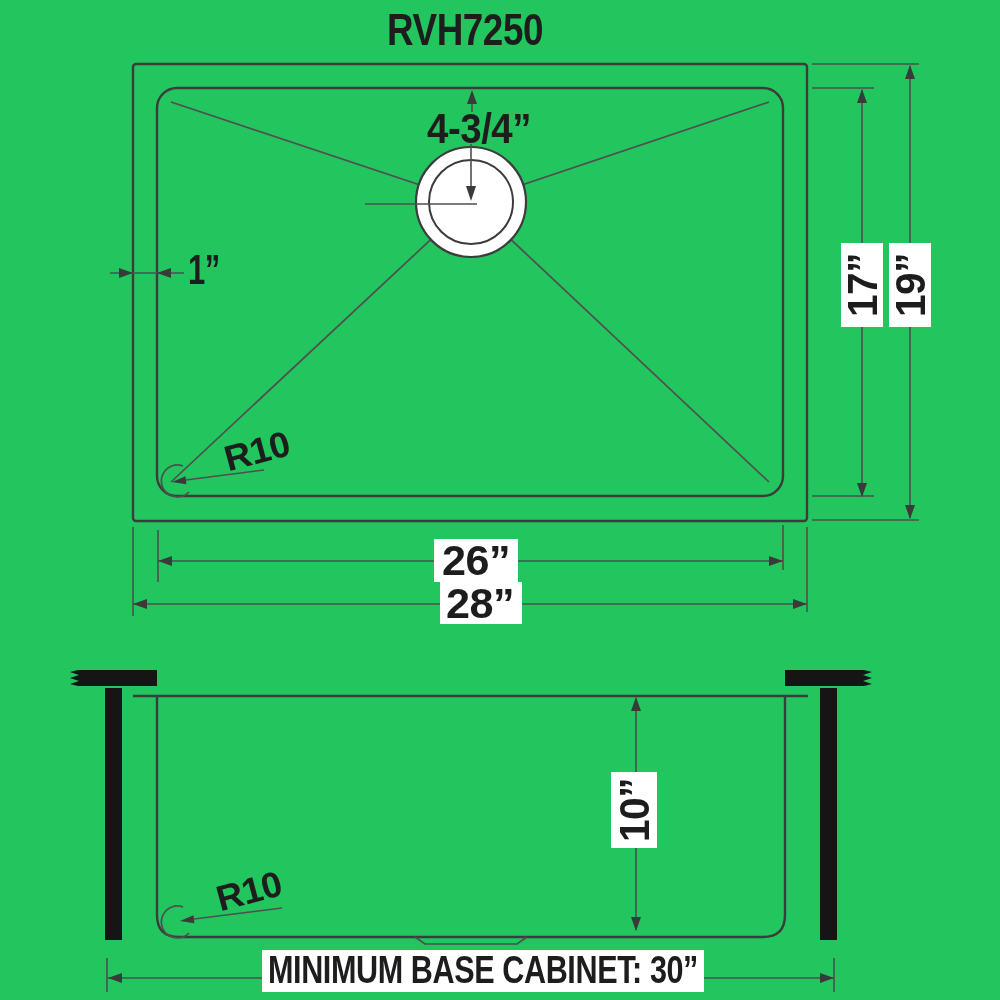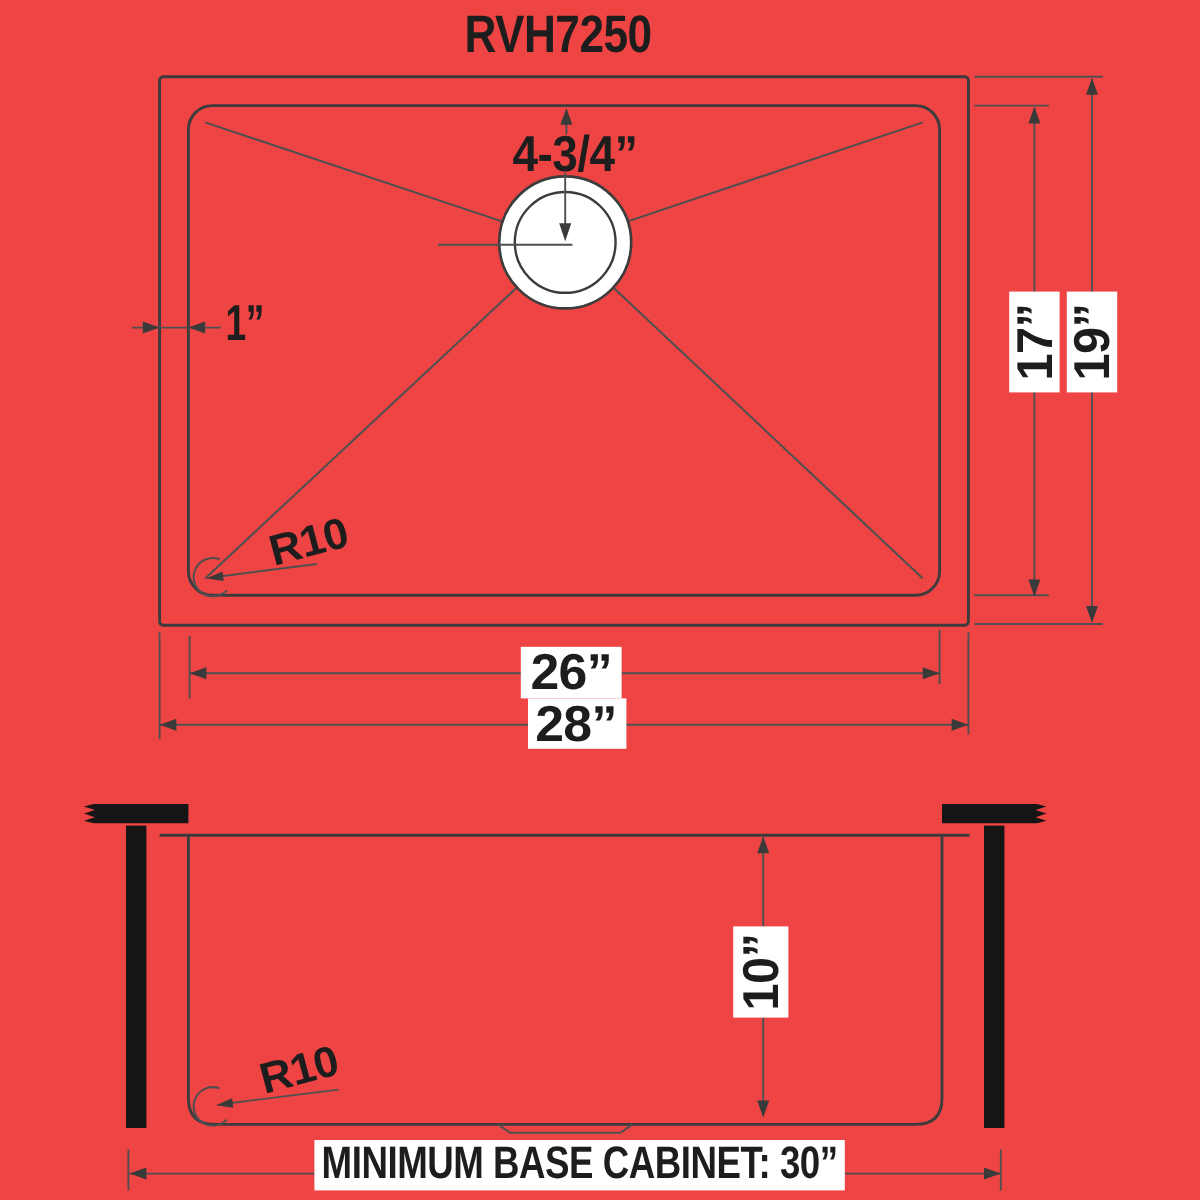--- a/index.html
+++ b/index.html
@@ -1,16 +1,16 @@
 <!DOCTYPE html>
 <html><head>
 <meta charset="utf-8">
 <style>
   html,body{margin:0;padding:0;background:#ffffff;}
-  .sheet{position:relative;width:1000px;height:1000px;background:#ef4444;overflow:hidden;
+  .sheet{position:relative;width:1000px;height:1000px;background:#22c55e;overflow:hidden;
          font-family:"Liberation Sans",sans-serif;}
   svg{display:block;}
   svg text{font-family:"Liberation Sans","DejaVu Sans",sans-serif;font-weight:700;fill:#1d1d1d;
            text-anchor:middle;dominant-baseline:central;letter-spacing:-0.5px;}
   .t44{font-size:44px;}
   .t42{font-size:42px;}
   .t38{font-size:38px;}
   .t36{font-size:36px;}
   .outline{stroke:#3c3c3c;stroke-width:2.4;fill:none;stroke-linejoin:round;}
   .thin{stroke:#4f4f4f;stroke-width:1.7;fill:none;}

